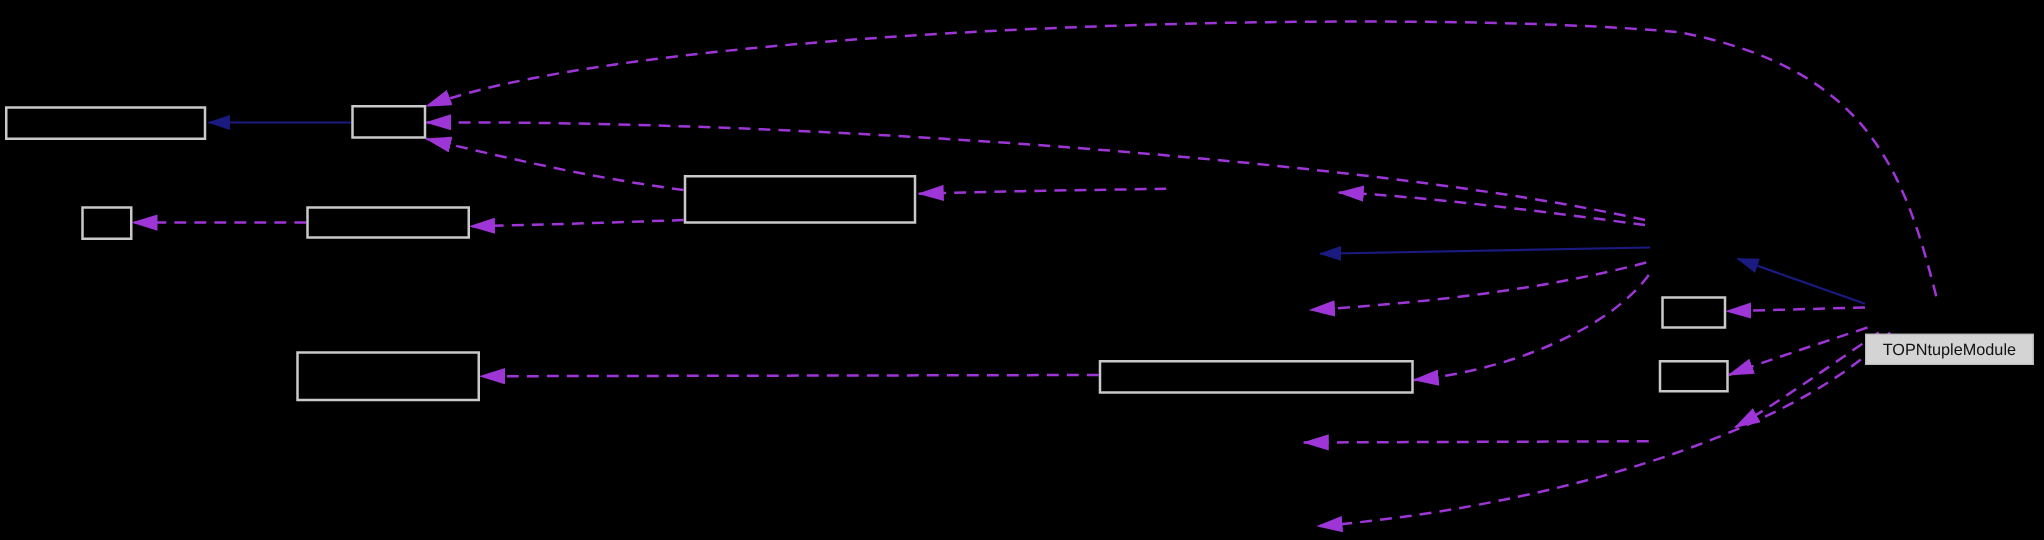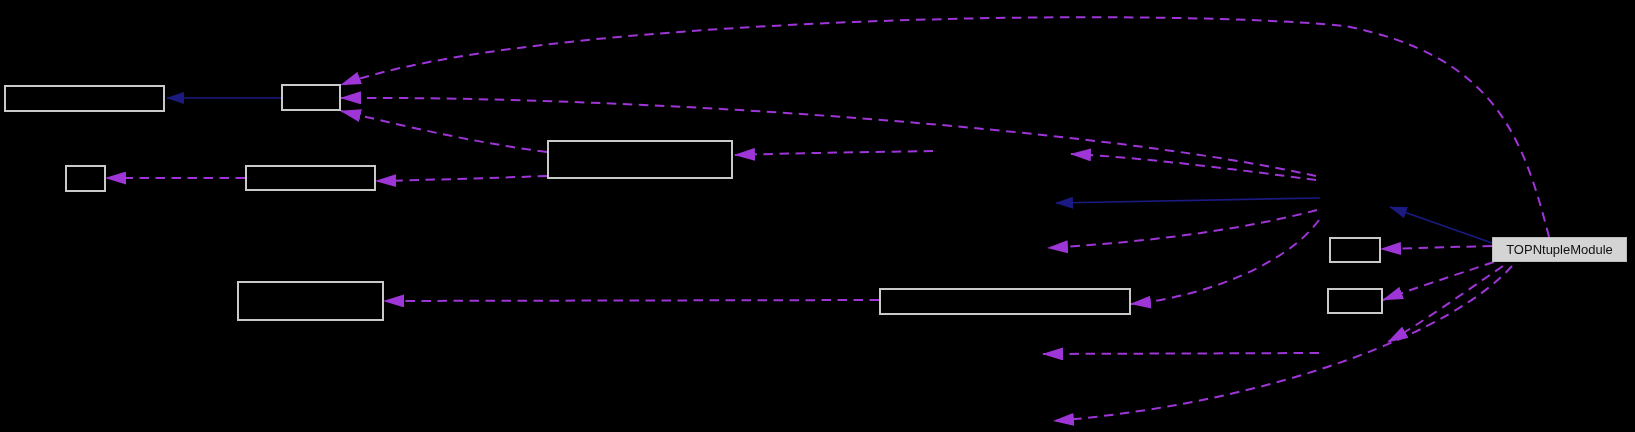--- a/index.html
+++ b/index.html
@@ -30,20 +30,21 @@
   }
   .graph-node.highlight {
     background: #d4d4d4;
     border: 1px solid #bdbdbd;
     color: #111;
     font-size: 13px;
     line-height: 23px;
     text-align: center;
     white-space: nowrap;
     overflow: hidden;
+    margin-top: 30px;
   }
   .edge-usage {
     fill: none;
     stroke-width: 2;
     stroke-dasharray: 9.5 6.5;
   }
   .edge-inheritance {
     fill: none;
     stroke-width: 1.7;
   }

